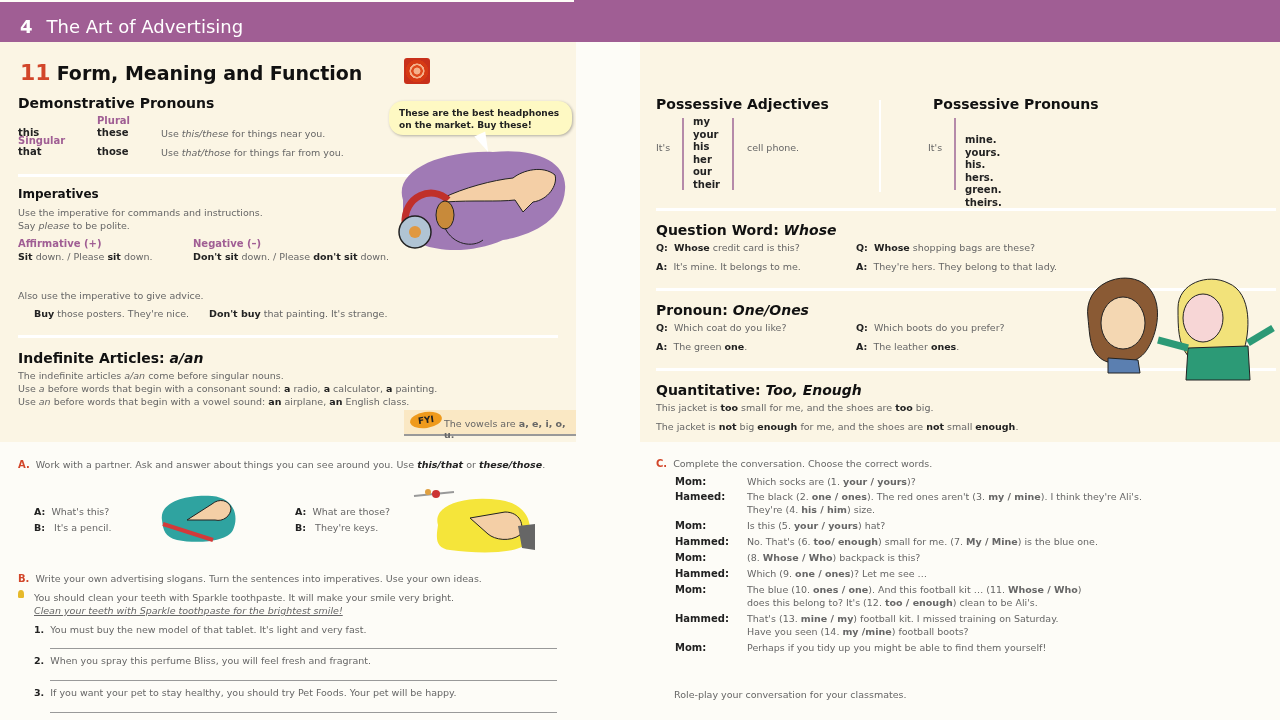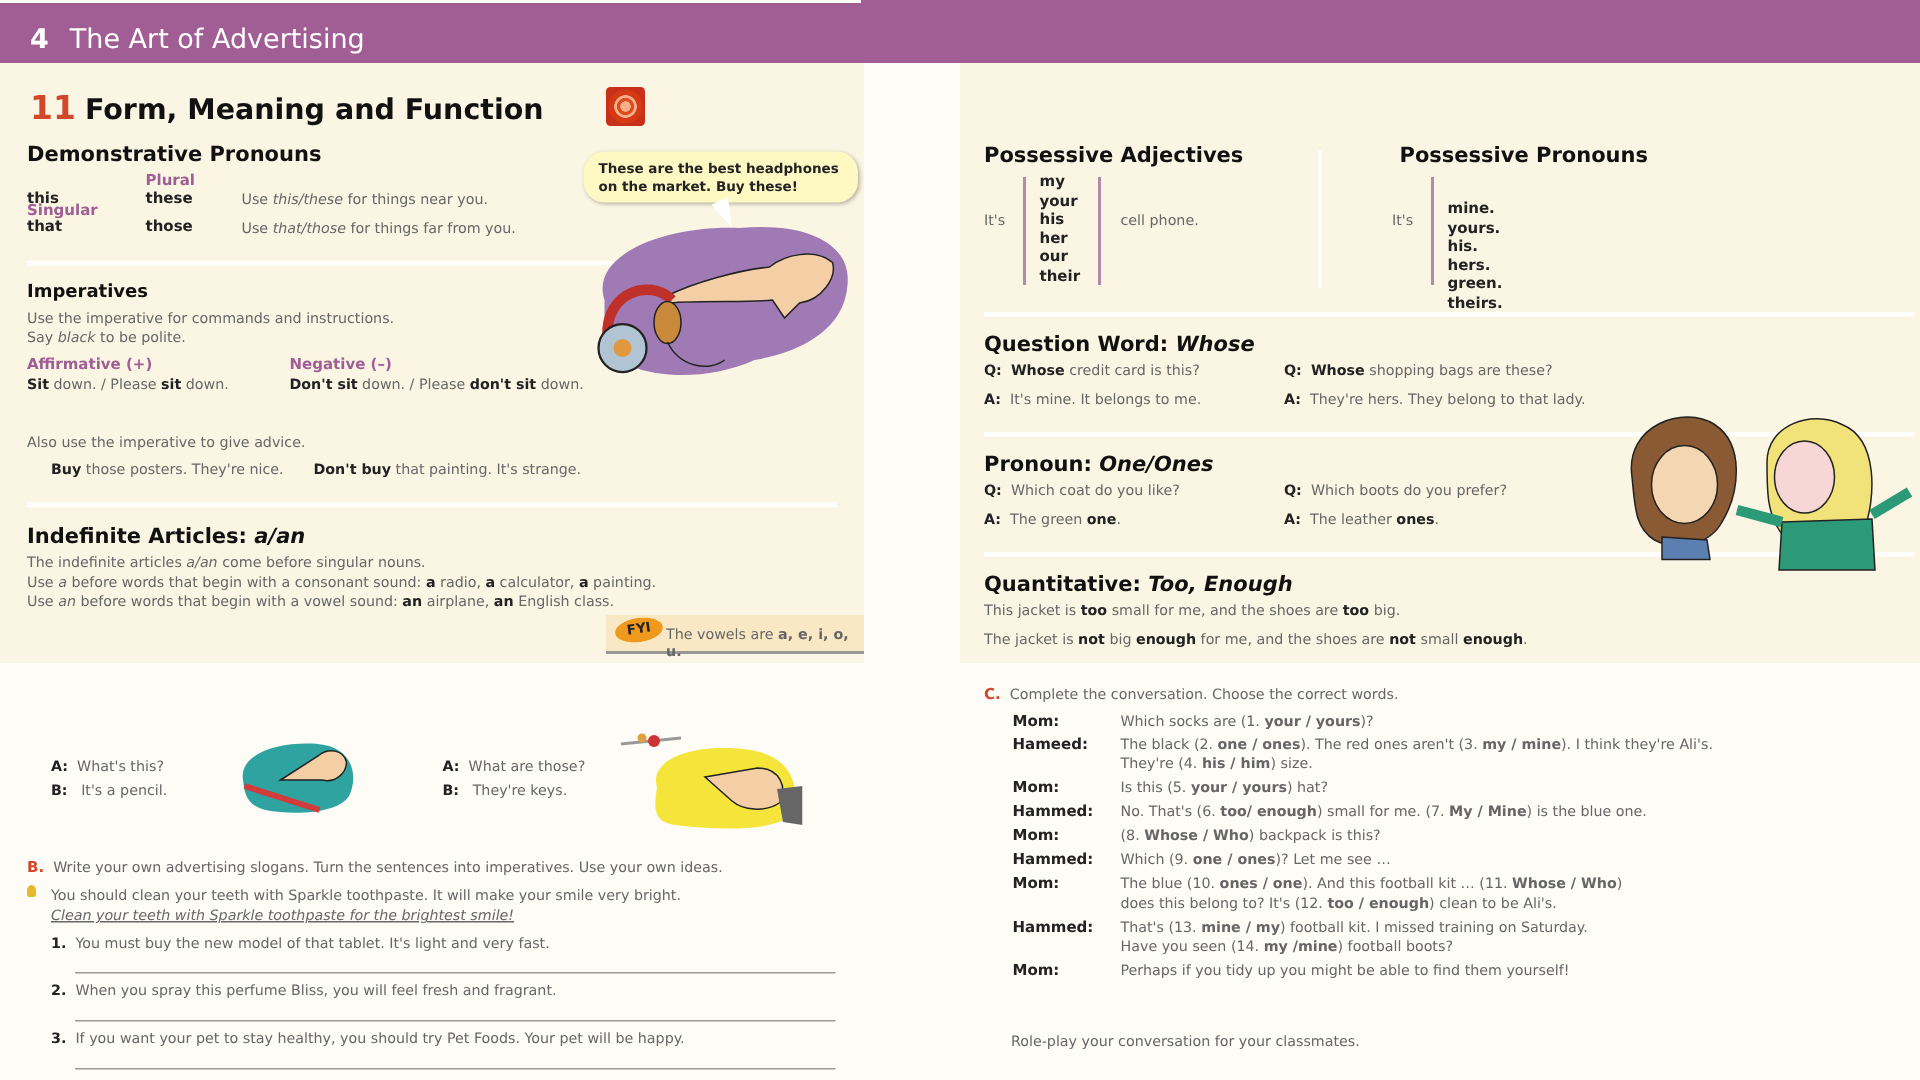--- a/index.html
+++ b/index.html
@@ -83,41 +83,42 @@
     <circle cx="32" cy="92" r="16" fill="#b0c4d4" stroke="#222" stroke-width="1.5"></circle>
     <circle cx="32" cy="92" r="6" fill="#e09840"></circle>
     <ellipse cx="62" cy="75" rx="9" ry="14" fill="#c88a3a" stroke="#222" stroke-width="1"></ellipse>
     <path d="M62,88 C70,105 90,108 100,100" fill="none" stroke="#222" stroke-width="1"></path>
   </svg>
   <div class="speech">These are the best headphones on the market. Buy these!</div>
   <div class="speech-tail"></div>
 
   <div class="abs h-section" style="left:18px;top:187px;font-size:12px;">Imperatives</div>
   <div class="abs txt" style="left:18px;top:207px;">Use the imperative for commands and instructions.</div>
-  <div class="abs txt" style="left:18px;top:220px;"><span>Say </span><i>black</i><span> to be polite.</span></div>
+  <div class="abs txt" style="left:18px;top:220px;"><span>Say </span><i>please</i><span> to be polite.</span></div>
   <div class="abs lbl-purple" style="left:18px;top:238px;">Affirmative (+)</div>
   <div class="abs lbl-purple" style="left:193px;top:238px;">Negative (–)</div>
   <div class="abs txt" style="left:18px;top:251px;"><b>Sit</b><span> down. / Please </span><b>sit</b><span> down.</span></div>
   <div class="abs txt" style="left:193px;top:251px;"><b>Don't sit</b><span> down. / Please </span><b>don't sit</b><span> down.</span></div>
   <div class="abs txt" style="left:18px;top:290px;">Also use the imperative to give advice.</div>
   <div class="abs txt" style="left:34px;top:308px;"><b>Buy</b><span> those posters. They're nice.</span></div>
   <div class="abs txt" style="left:209px;top:308px;"><b>Don't buy</b><span> that painting. It's strange.</span></div>
 
   <div class="divider" style="left:18px;top:335px;width:540px;"></div>
 
   <div class="abs h-section" style="left:18px;top:350px;"><span>Indefinite Articles: </span><i>a/an</i></div>
   <div class="abs txt" style="left:18px;top:370px;"><span>The indefinite articles </span><i>a/an</i><span> come before singular nouns.</span></div>
   <div class="abs txt" style="left:18px;top:383px;"><span>Use </span><i>a</i><span> before words that begin with a consonant sound: </span><b>a</b><span> radio, </span><b>a</b><span> calculator, </span><b>a</b><span> painting.</span></div>
   <div class="abs txt" style="left:18px;top:396px;"><span>Use </span><i>an</i><span> before words that begin with a vowel sound: </span><b>an</b><span> airplane, </span><b>an</b><span> English class.</span></div>
 
   <div class="fyi-box">
     <div class="fyi-badge">FYI</div>
     <div class="fyi-text"><span>The vowels are </span><b>a, e, i, o, u.</b></div>
   </div>
 
+  <div class="abs txt" style="left:18px;top:459px;"><span class="ex-letter">A.</span><span>Work with a partner. Ask and answer about things you can see around you. Use </span><b><i>this/that</i></b><span> or </span><b><i>these/those</i></b><span>.</span></div>
 
   <div class="abs txt" style="left:34px;top:506px;"><b>A:</b>&nbsp;&nbsp;<span>What's this?</span></div>
   <div class="abs txt" style="left:34px;top:522px;"><b>B:</b>&nbsp;&nbsp;&nbsp;<span>It's a pencil.</span></div>
   <svg class="abs" style="left:157px;top:492px;" width="82" height="52">
     <path d="M5,28 C2,10 30,2 55,4 C78,6 82,25 76,38 C70,50 40,52 20,48 C8,45 6,38 5,28 Z" fill="#2fa3a0"></path>
     <line x1="6" y1="32" x2="56" y2="48" stroke="#d33a3a" stroke-width="4"></line>
     <path d="M30,28 L55,12 C62,6 72,8 74,16 C74,24 66,30 58,28 Z" fill="#f4cfa6" stroke="#222" stroke-width="1"></path>
   </svg>
 
   <div class="abs txt" style="left:295px;top:506px;"><b>A:</b>&nbsp;&nbsp;<span>What are those?</span></div>

